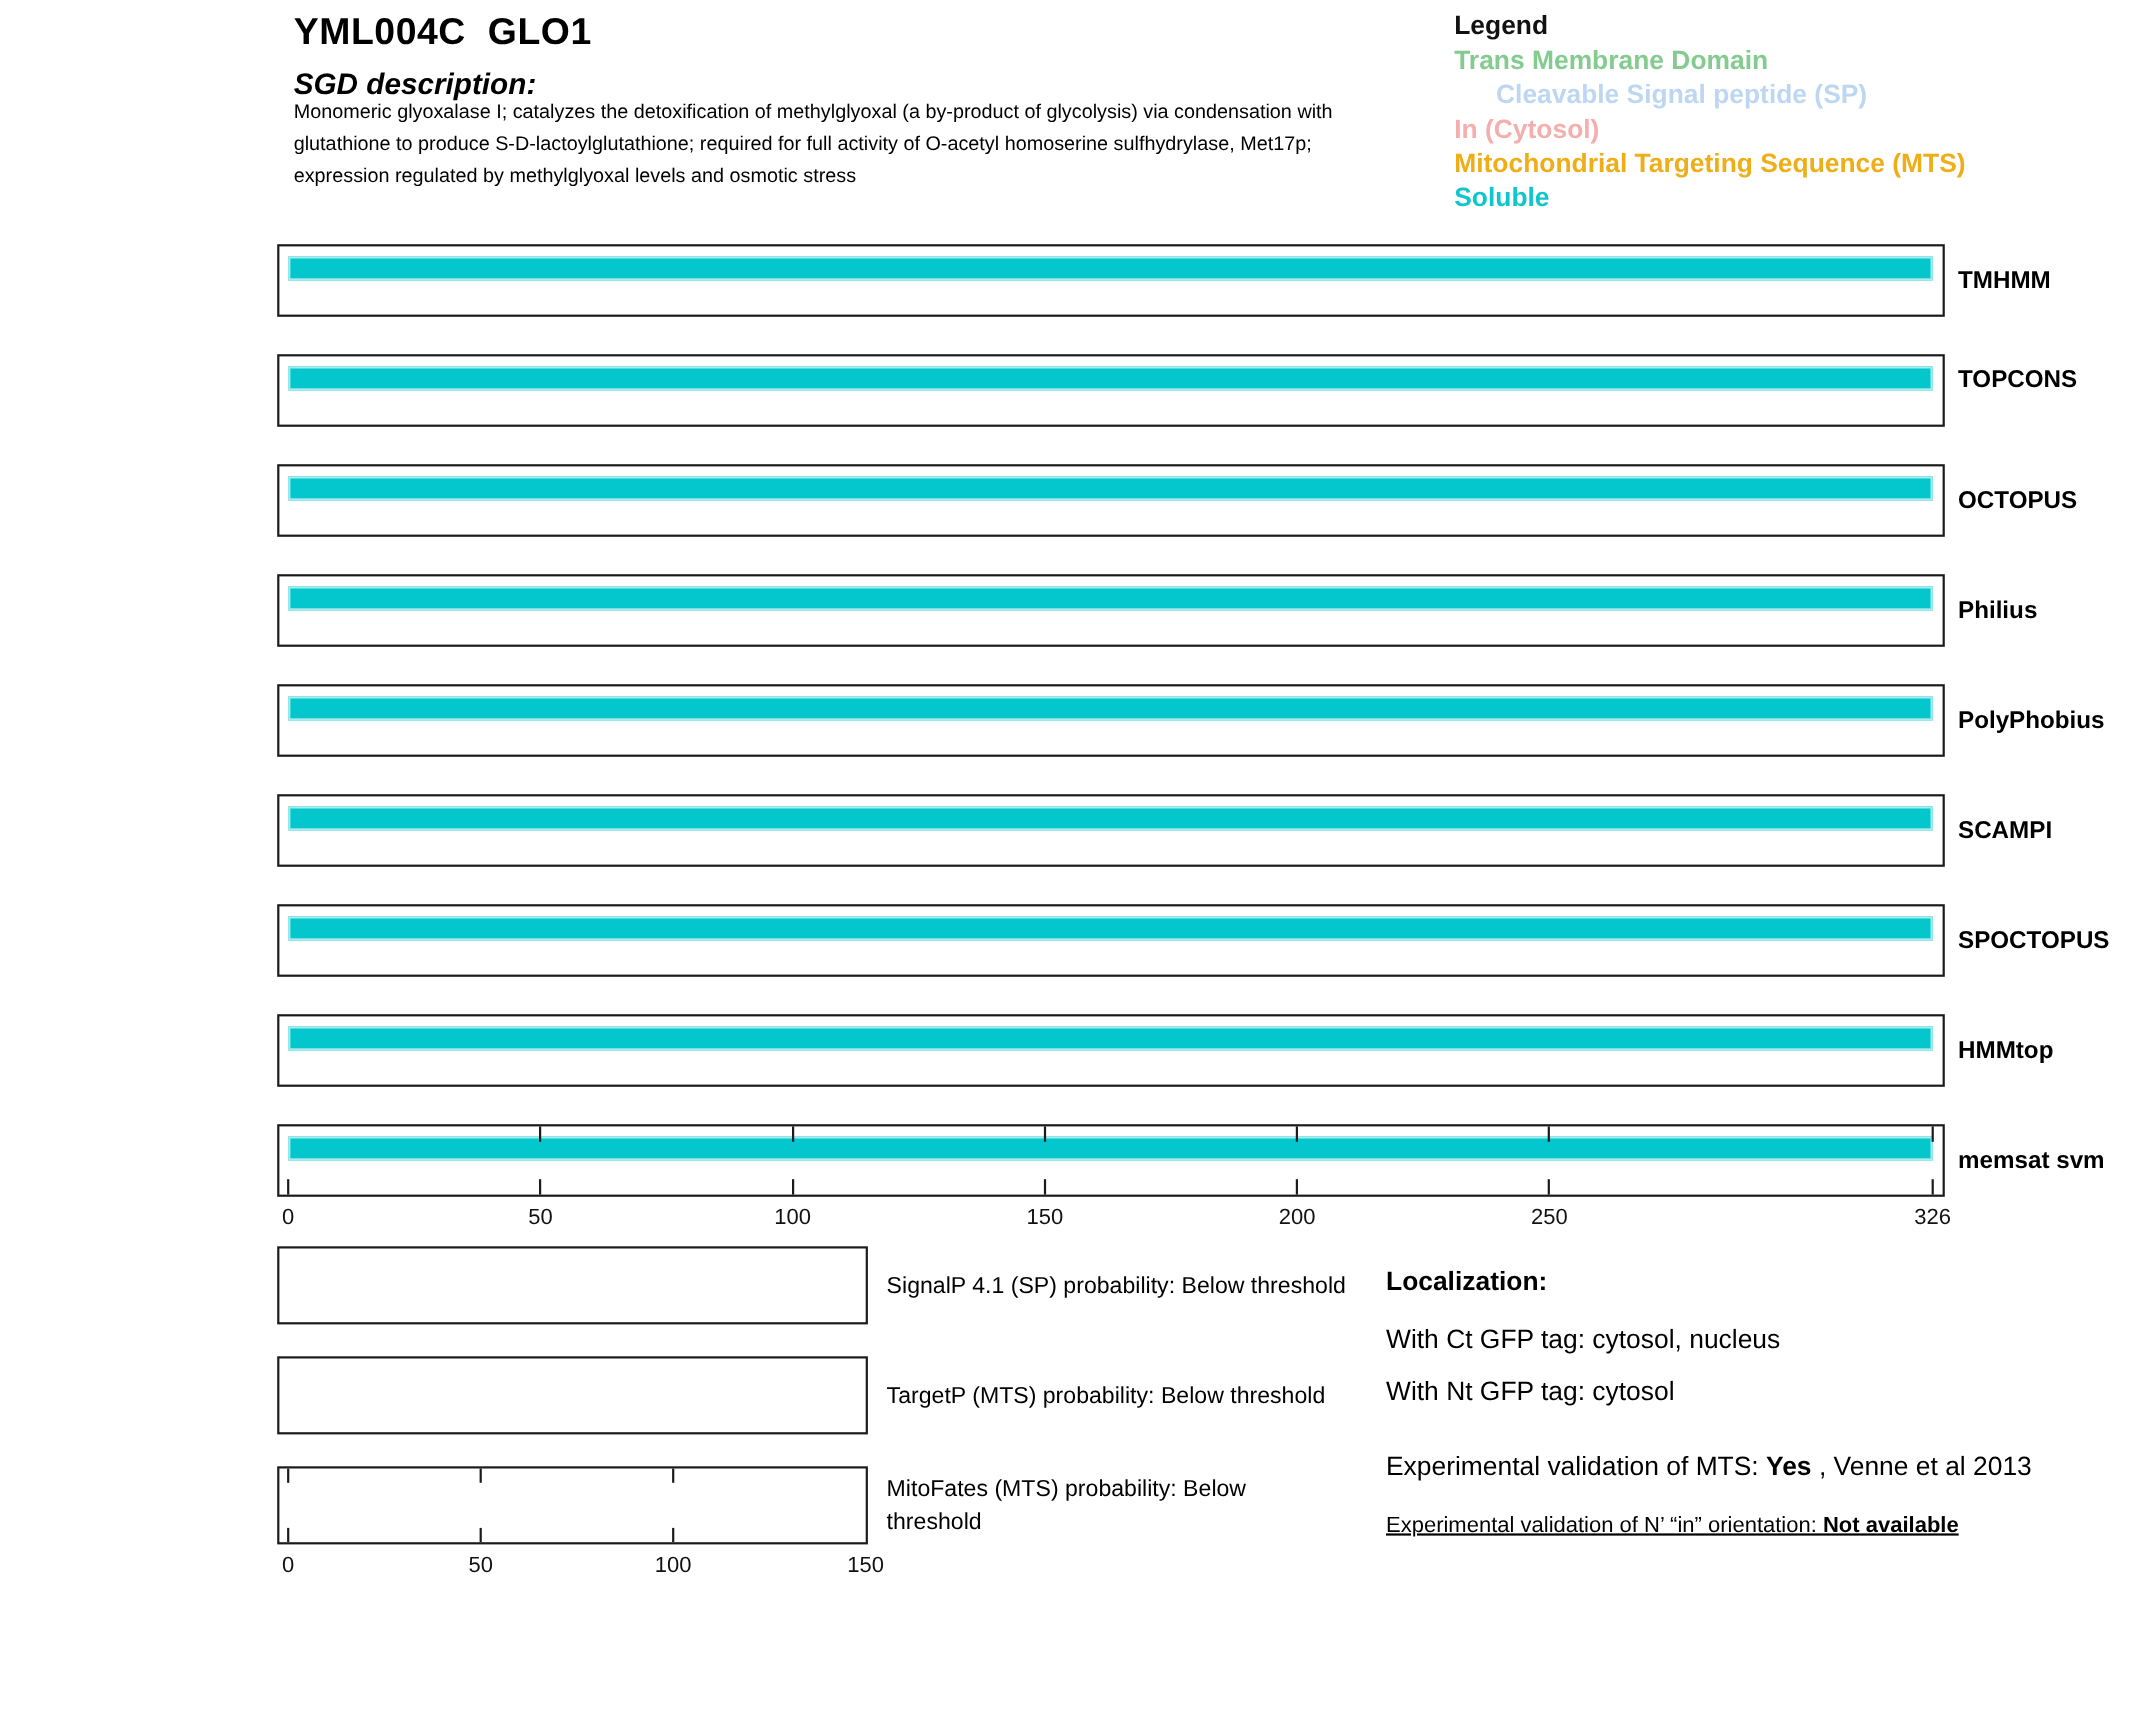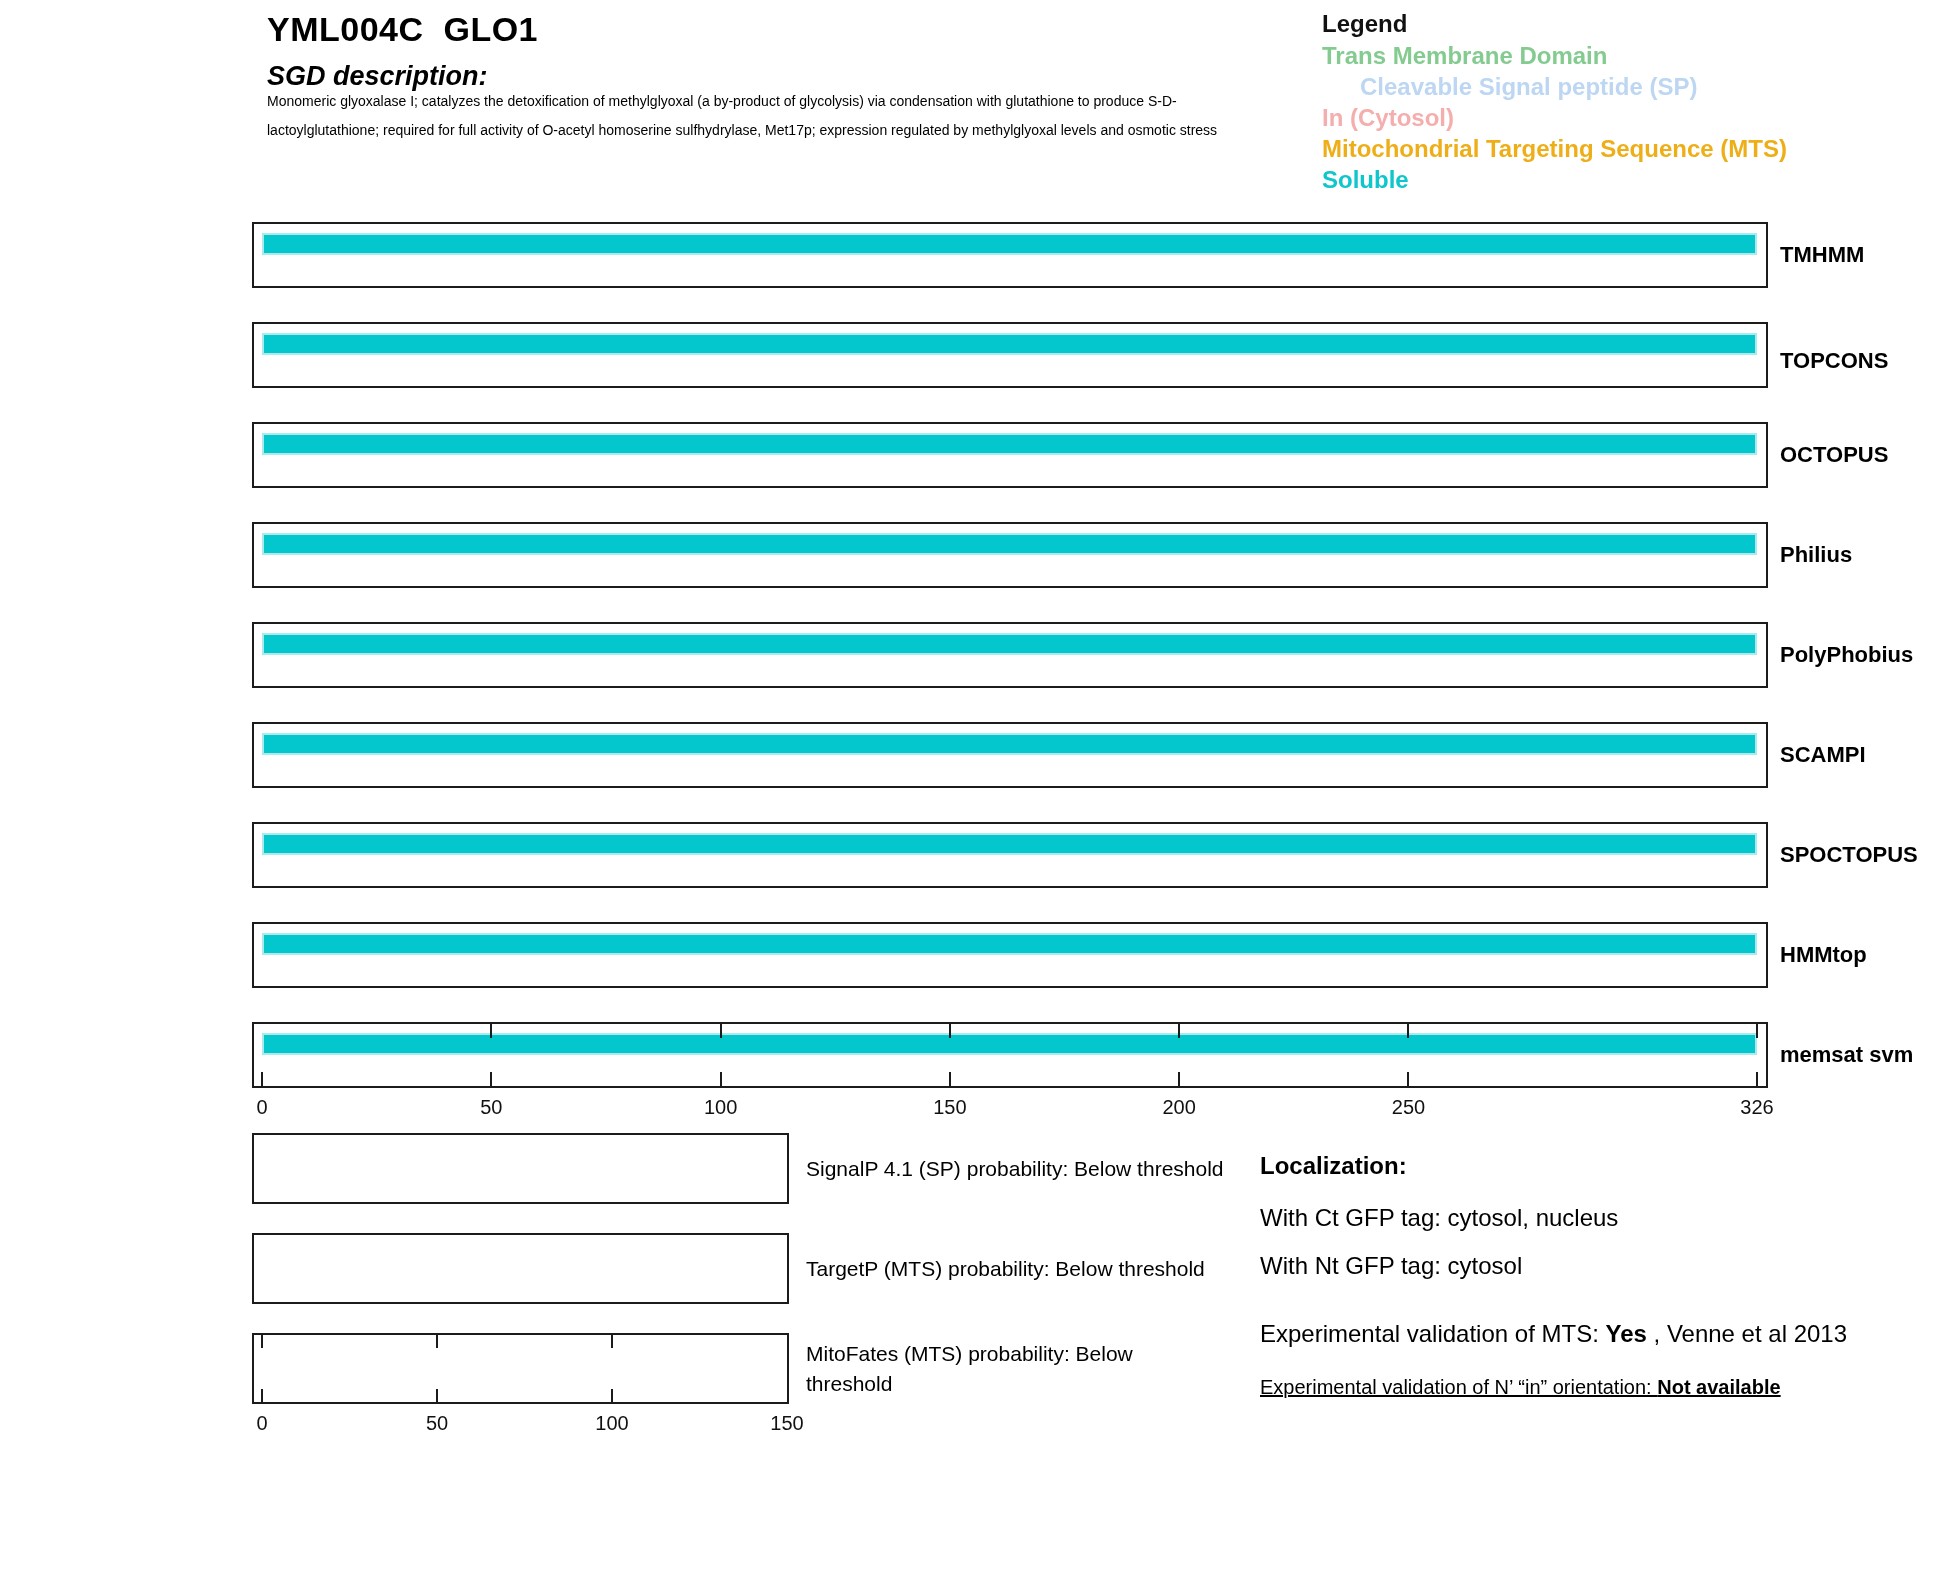--- a/index.html
+++ b/index.html
@@ -3,21 +3,21 @@
 <meta charset="utf-8">
 <style>
   html,body { margin:0; padding:0; background:#ffffff; }
   body {
     position:relative; width:1950px; height:1573px; overflow:hidden;
     font-family:"Liberation Sans","DejaVu Sans",sans-serif; color:#000;
   }
   .abs { position:absolute; }
   .page-title { left:267px; top:10px; font-size:34px; font-weight:bold; white-space:pre; letter-spacing:.5px; }
   .sgd-label { left:267px; top:61px; font-size:27px; font-weight:bold;font-style:italic; }
-  .sgd-text  { left:267px; top:87px; width:952px; font-size:14px; line-height:29px; }
+  .sgd-text  { left:267px; top:87px; width:952px; font-size:18px; line-height:29px; }
   .legend { left:1322px; top:8px; }
   .legend-title { font-size:24px; font-weight:bold; line-height:32px; color:#111; }
   .legend-item  { font-size:24px; font-weight:bold; line-height:31px; white-space:nowrap; }
   .track-box {
     position:absolute; left:252px; width:1516px; height:66px;
     border:2px solid #1b1b1b; background:#fff; box-sizing:border-box;
   }
   .prob-box {
     position:absolute; left:252px; width:537px; height:71px;
     border:2px solid #1b1b1b; background:#fff; box-sizing:border-box;
@@ -60,21 +60,21 @@
 </div>
 
 <div id="tracks-layer">
     <div class="track-box" style="top: 222px;">
       <div class="soluble-bar" style="background: rgb(3, 199, 205); border: 2px solid rgb(169, 235, 236);"></div>
     </div>
     <div class="track-label" style="top: 222px;">TMHMM</div>
     <div class="track-box" style="top: 322px;">
       <div class="soluble-bar" style="background: rgb(3, 199, 205); border: 2px solid rgb(169, 235, 236);"></div>
     </div>
-    <div class="track-label" style="top: 328px;">TOPCONS</div>
+    <div class="track-label" style="top: 312px;">TOPCONS</div>
     <div class="track-box" style="top: 422px;">
       <div class="soluble-bar" style="background: rgb(3, 199, 205); border: 2px solid rgb(169, 235, 236);"></div>
     </div>
     <div class="track-label" style="top: 422px;">OCTOPUS</div>
     <div class="track-box" style="top: 522px;">
       <div class="soluble-bar" style="background: rgb(3, 199, 205); border: 2px solid rgb(169, 235, 236);"></div>
     </div>
     <div class="track-label" style="top: 522px;">Philius</div>
     <div class="track-box" style="top: 622px;">
       <div class="soluble-bar" style="background: rgb(3, 199, 205); border: 2px solid rgb(169, 235, 236);"></div>

